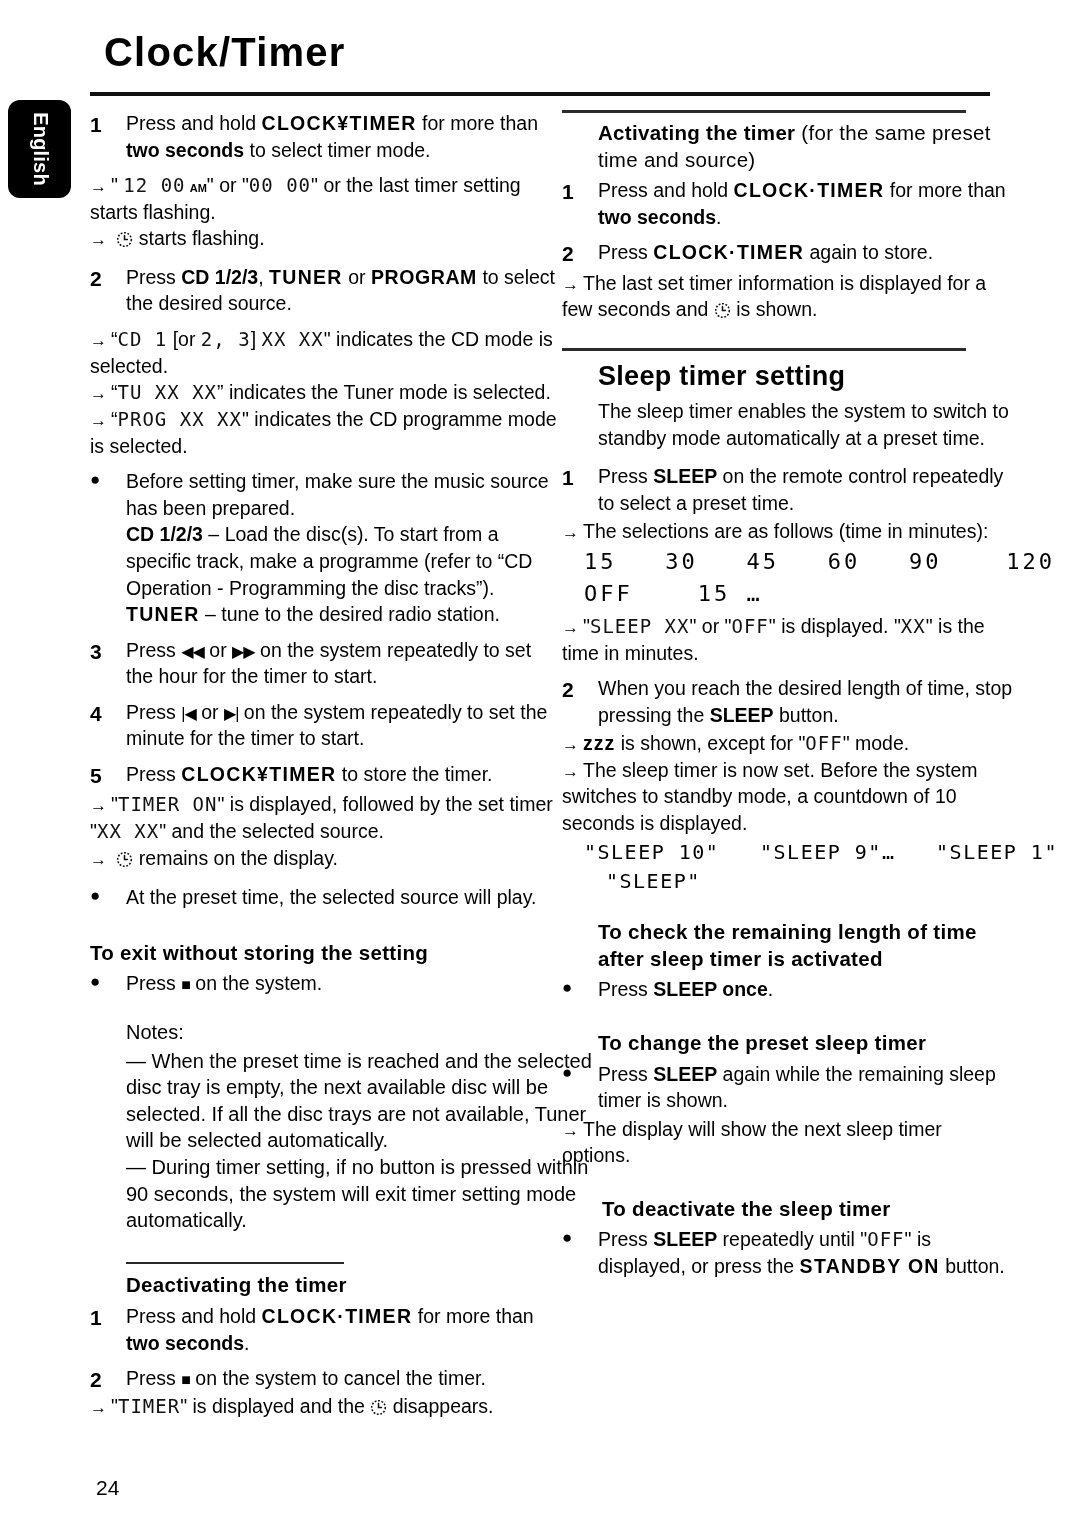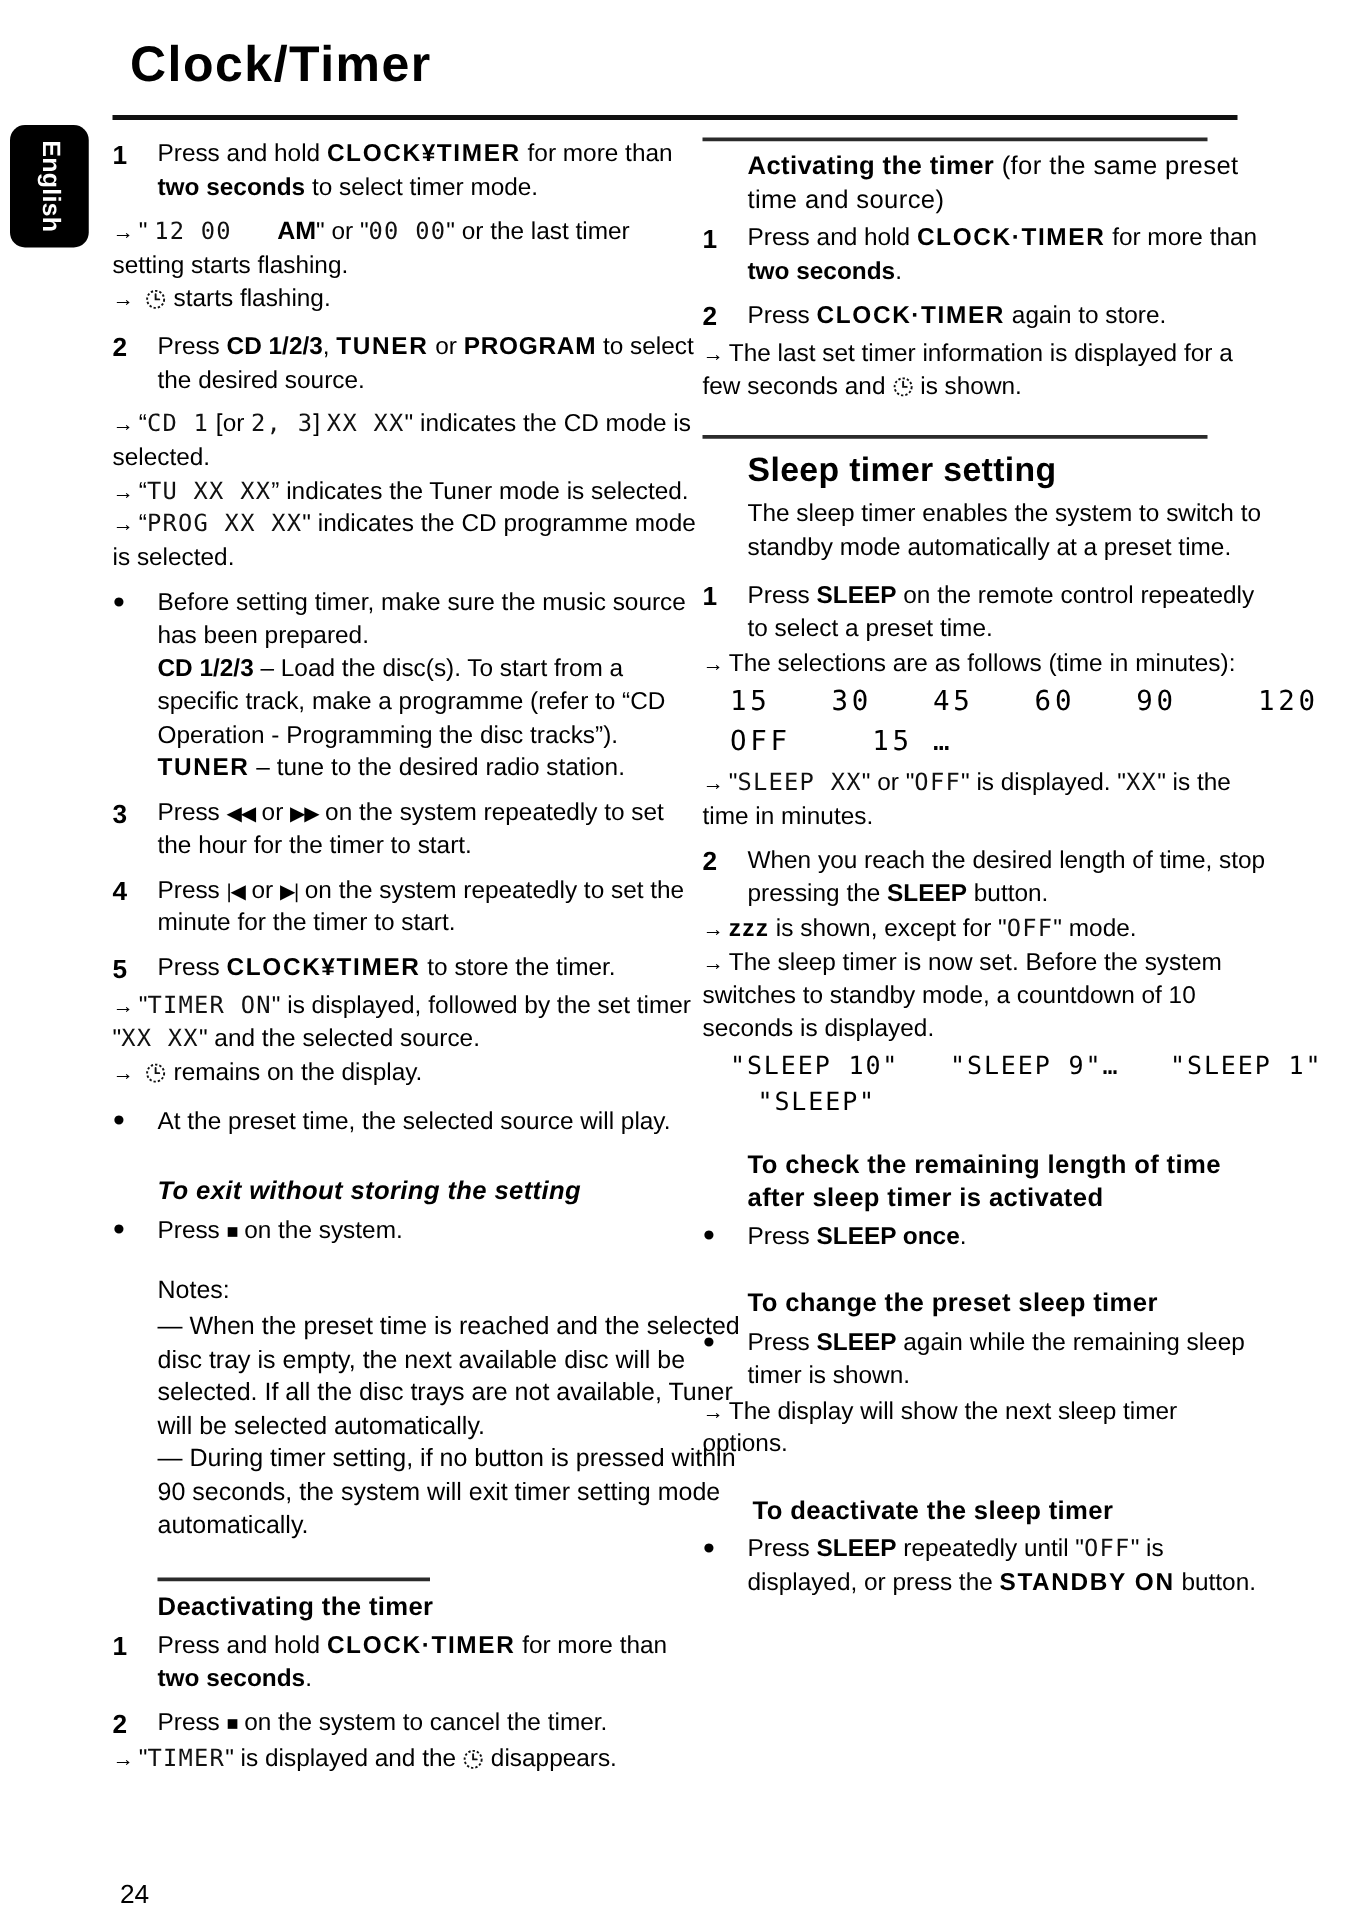--- a/index.html
+++ b/index.html
@@ -117,21 +117,20 @@
   .ico{ display:inline-block; vertical-align:-3px; }
 
   
   .glyph{ font-size:16px; letter-spacing:-1px; }
 
   
   .folio{
     position:absolute; left:96px; top:1476px;
     font-size:21px;
     font-family:"Liberation Sans", sans-serif;
-    margin-top:28px;
   }
 </style>
 </head>
 <body>
 
 <div class="page">
 
   <div class="lang-tab">
     <span>English</span>
   </div>
@@ -141,21 +140,21 @@
 
   <div class="col col-left">
 
     <div class="item">
       <div class="marker">1</div>
       <div class="body">
         <span>Press and hold </span><span class="bsp">CLOCK¥TIMER</span><span> for more than </span><span class="b">two seconds</span><span> to select timer mode.</span>
       </div>
     </div>
     <div class="sub">
-      <span class="arw">→</span><span>" </span><span class="lcd">12  00</span><span class="b" style="font-size:15px;">&nbsp;</span><span class="b" style="font-size:20px;margin-left:32px;">AM</span><span>" or "</span><span class="lcd">00  00</span><span>" or the last timer setting starts flashing.</span>
+      <span class="arw">→</span><span>" </span><span class="lcd">12  00</span><span class="b" style="font-size:15px;">&nbsp;</span><span class="b" style="font-size:11px;">AM</span><span>" or "</span><span class="lcd">00  00</span><span>" or the last timer setting starts flashing.</span>
     </div>
     <div class="sub" style="margin-bottom:9px;">
       <span class="arw">→</span>
       <span class="ico"><svg width="17" height="17" viewBox="0 0 20 20">
             <circle cx="10" cy="10" r="8" fill="none" stroke="#111" stroke-width="1.8" stroke-dasharray="2.2 1.9"></circle>
             <path d="M10 5.2 V10 H13.4" fill="none" stroke="#111" stroke-width="1.8" stroke-linecap="round"></path>
           </svg></span><span> starts flashing.</span>
     </div>
 
     <div class="item">
@@ -212,21 +211,21 @@
             <circle cx="10" cy="10" r="8" fill="none" stroke="#111" stroke-width="1.8" stroke-dasharray="2.2 1.9"></circle>
             <path d="M10 5.2 V10 H13.4" fill="none" stroke="#111" stroke-width="1.8" stroke-linecap="round"></path>
           </svg></span><span> remains on the display.</span>
     </div>
 
     <div class="item" style="margin-bottom:28px;">
       <div class="marker dot">●</div>
       <div class="body">At the preset time, the selected source will play.</div>
     </div>
 
-    <div class="h3" style="margin-left:36px;font-style:italic;">To exit without storing the setting</div>
+    <div class="h3" style="">To exit without storing the setting</div>
     <div class="item" style="margin-bottom:22px;">
       <div class="marker dot">●</div>
       <div class="body">
         <span>Press </span><span class="glyph">■</span><span> on the system.</span>
       </div>
     </div>
 
     <div class="notes" style="margin-left:36px; width:470px;">
       <p class="lead">Notes:</p>
       <p>—  When the preset time is reached and the selected disc tray is empty, the next available disc will be selected.  If all the disc trays are not available, Tuner will be selected automatically.</p>

